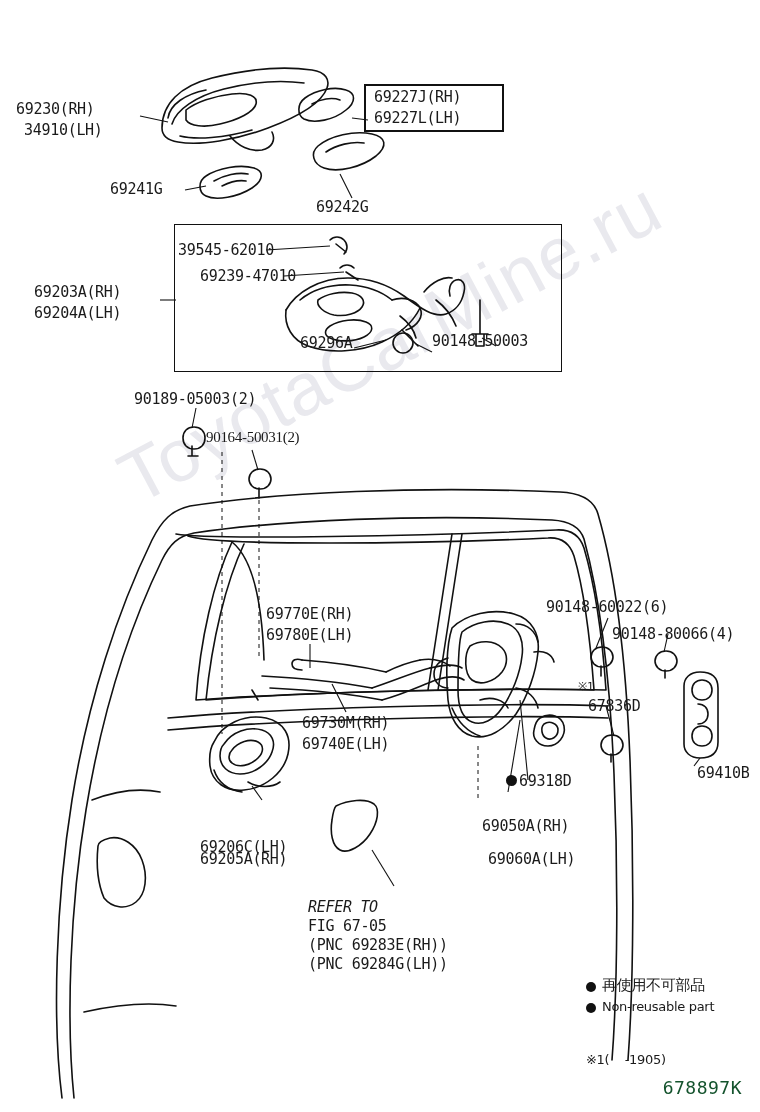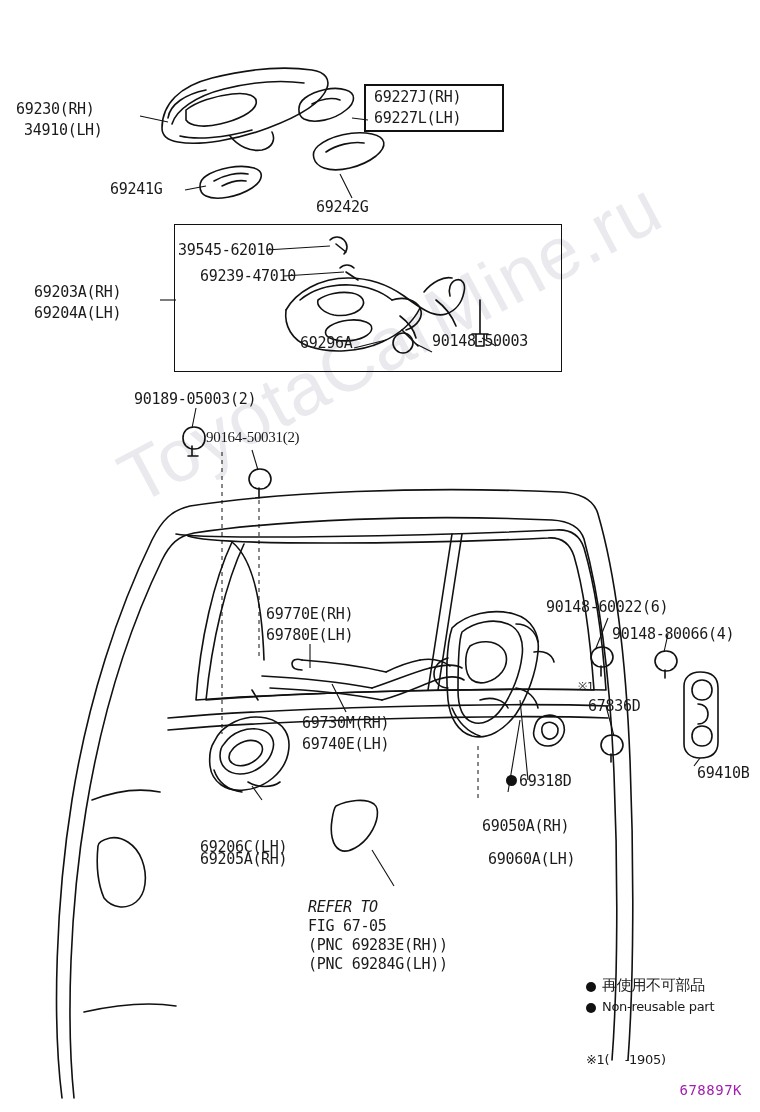--- a/index.html
+++ b/index.html
@@ -73,22 +73,22 @@
     background: #111;
     margin-right: 6px;
     vertical-align: middle;
   }
   .legend-row { position: absolute; font-family: "DejaVu Sans", sans-serif; font-size: 12px; color: #111; white-space: nowrap; }
   .code {
     position: absolute;
     right: 18px;
     bottom: 14px;
     font-family: "DejaVu Sans Mono", monospace;
-    font-size: 14px;
-    color: #a21caf;
+    font-size: 18px;
+    color: #14532d;
     letter-spacing: 0.5px;
   }
 </style>
 </head>
 <body>
 
 <div id="page">
 
   <div class="wm">ToyotaCarMine.ru</div>
 

